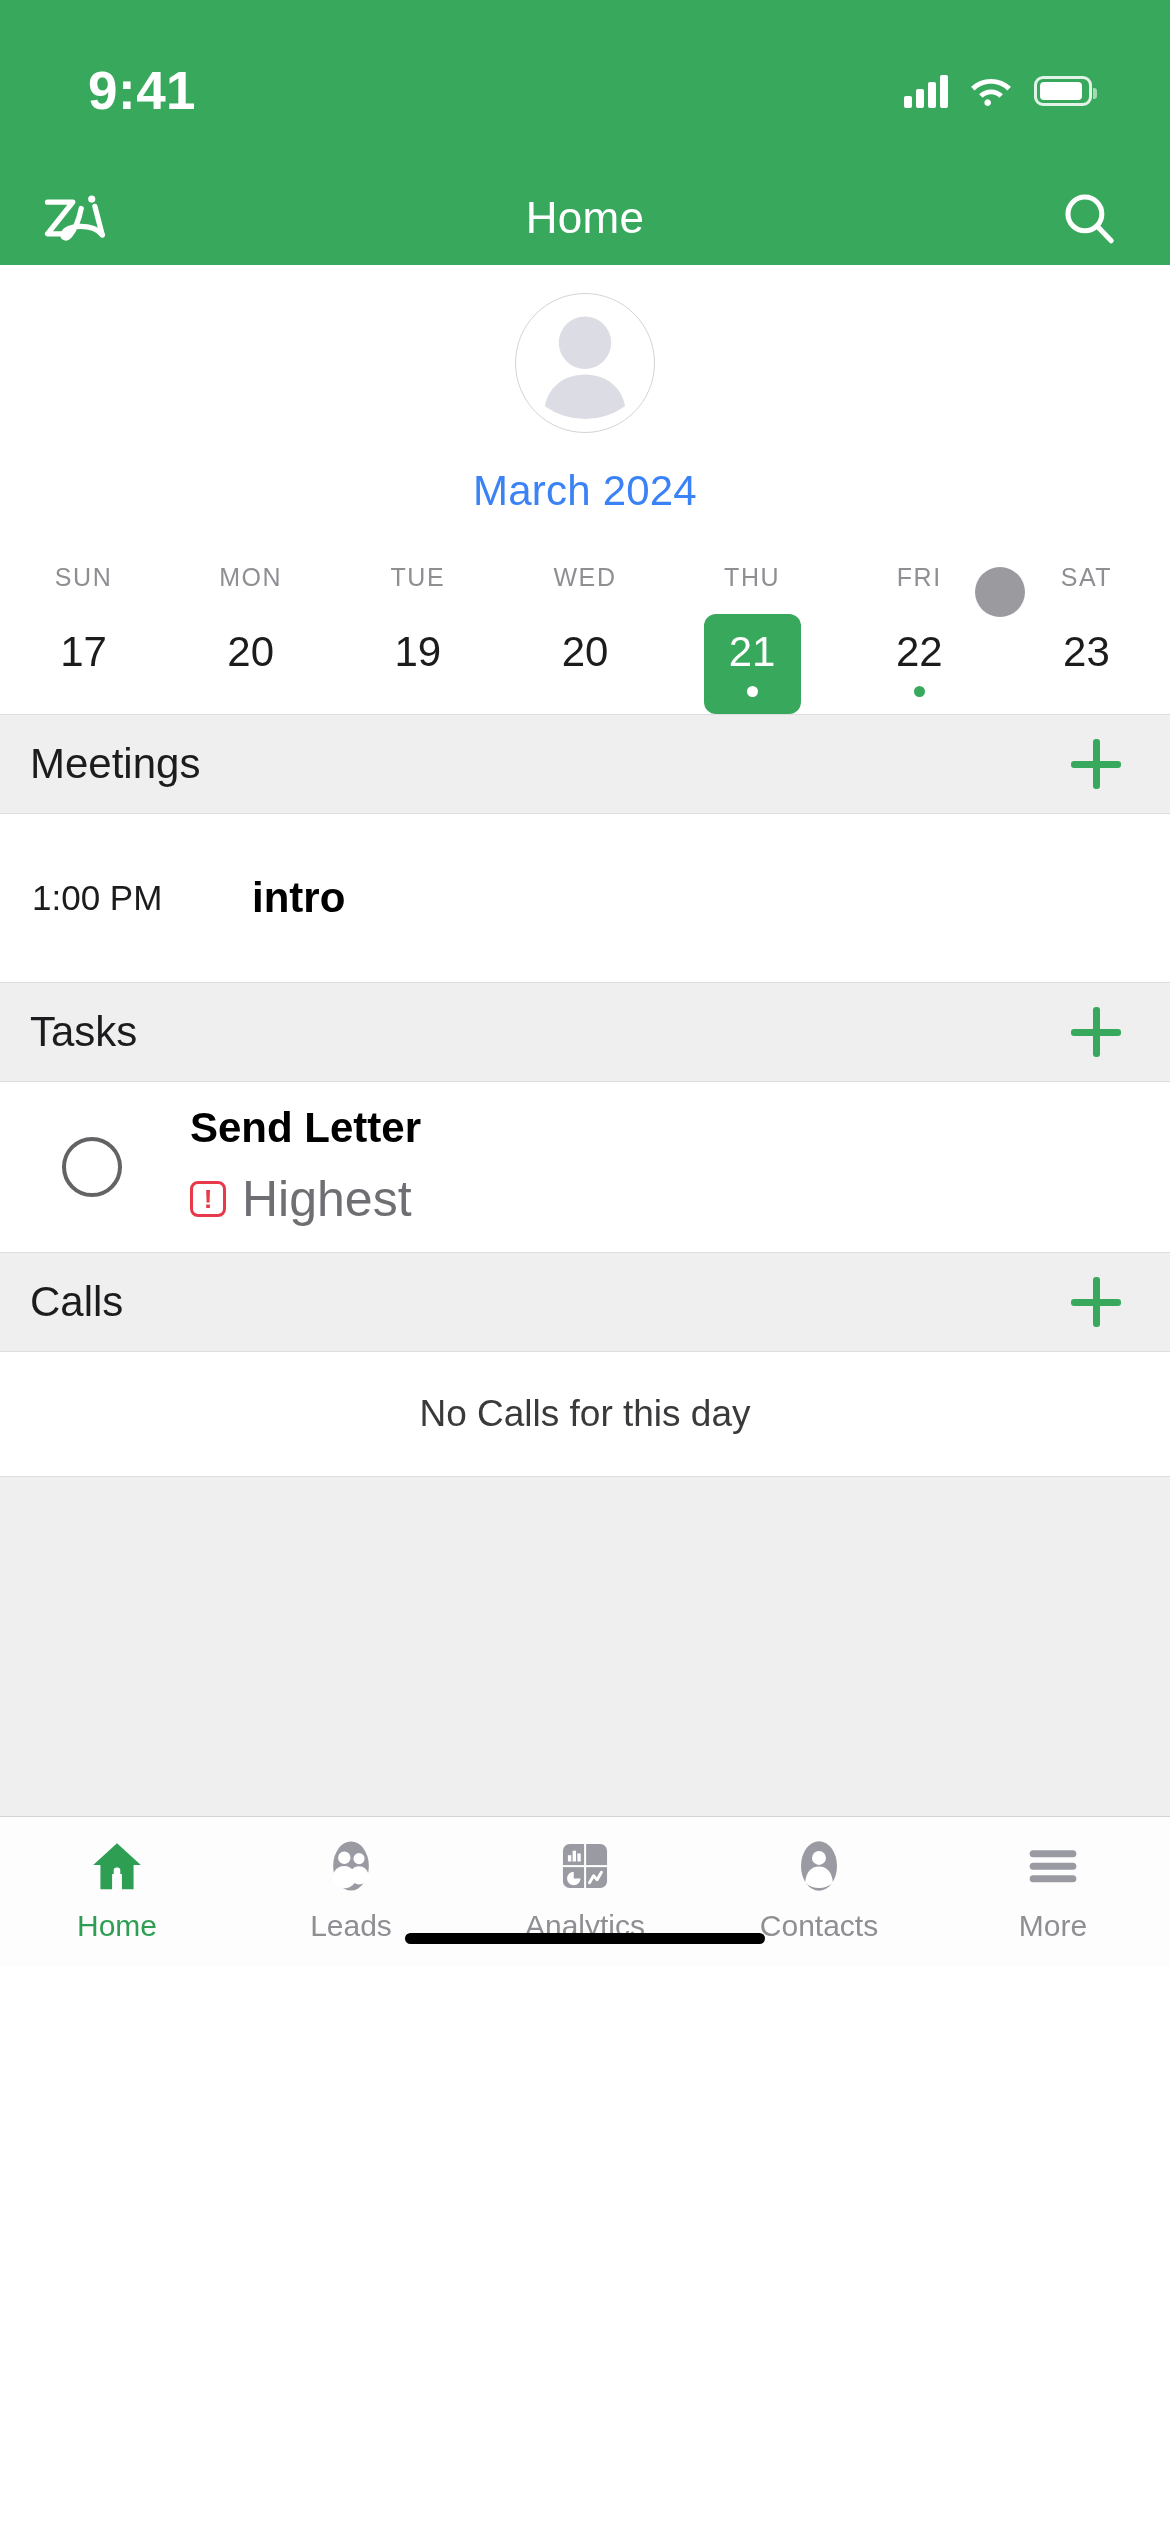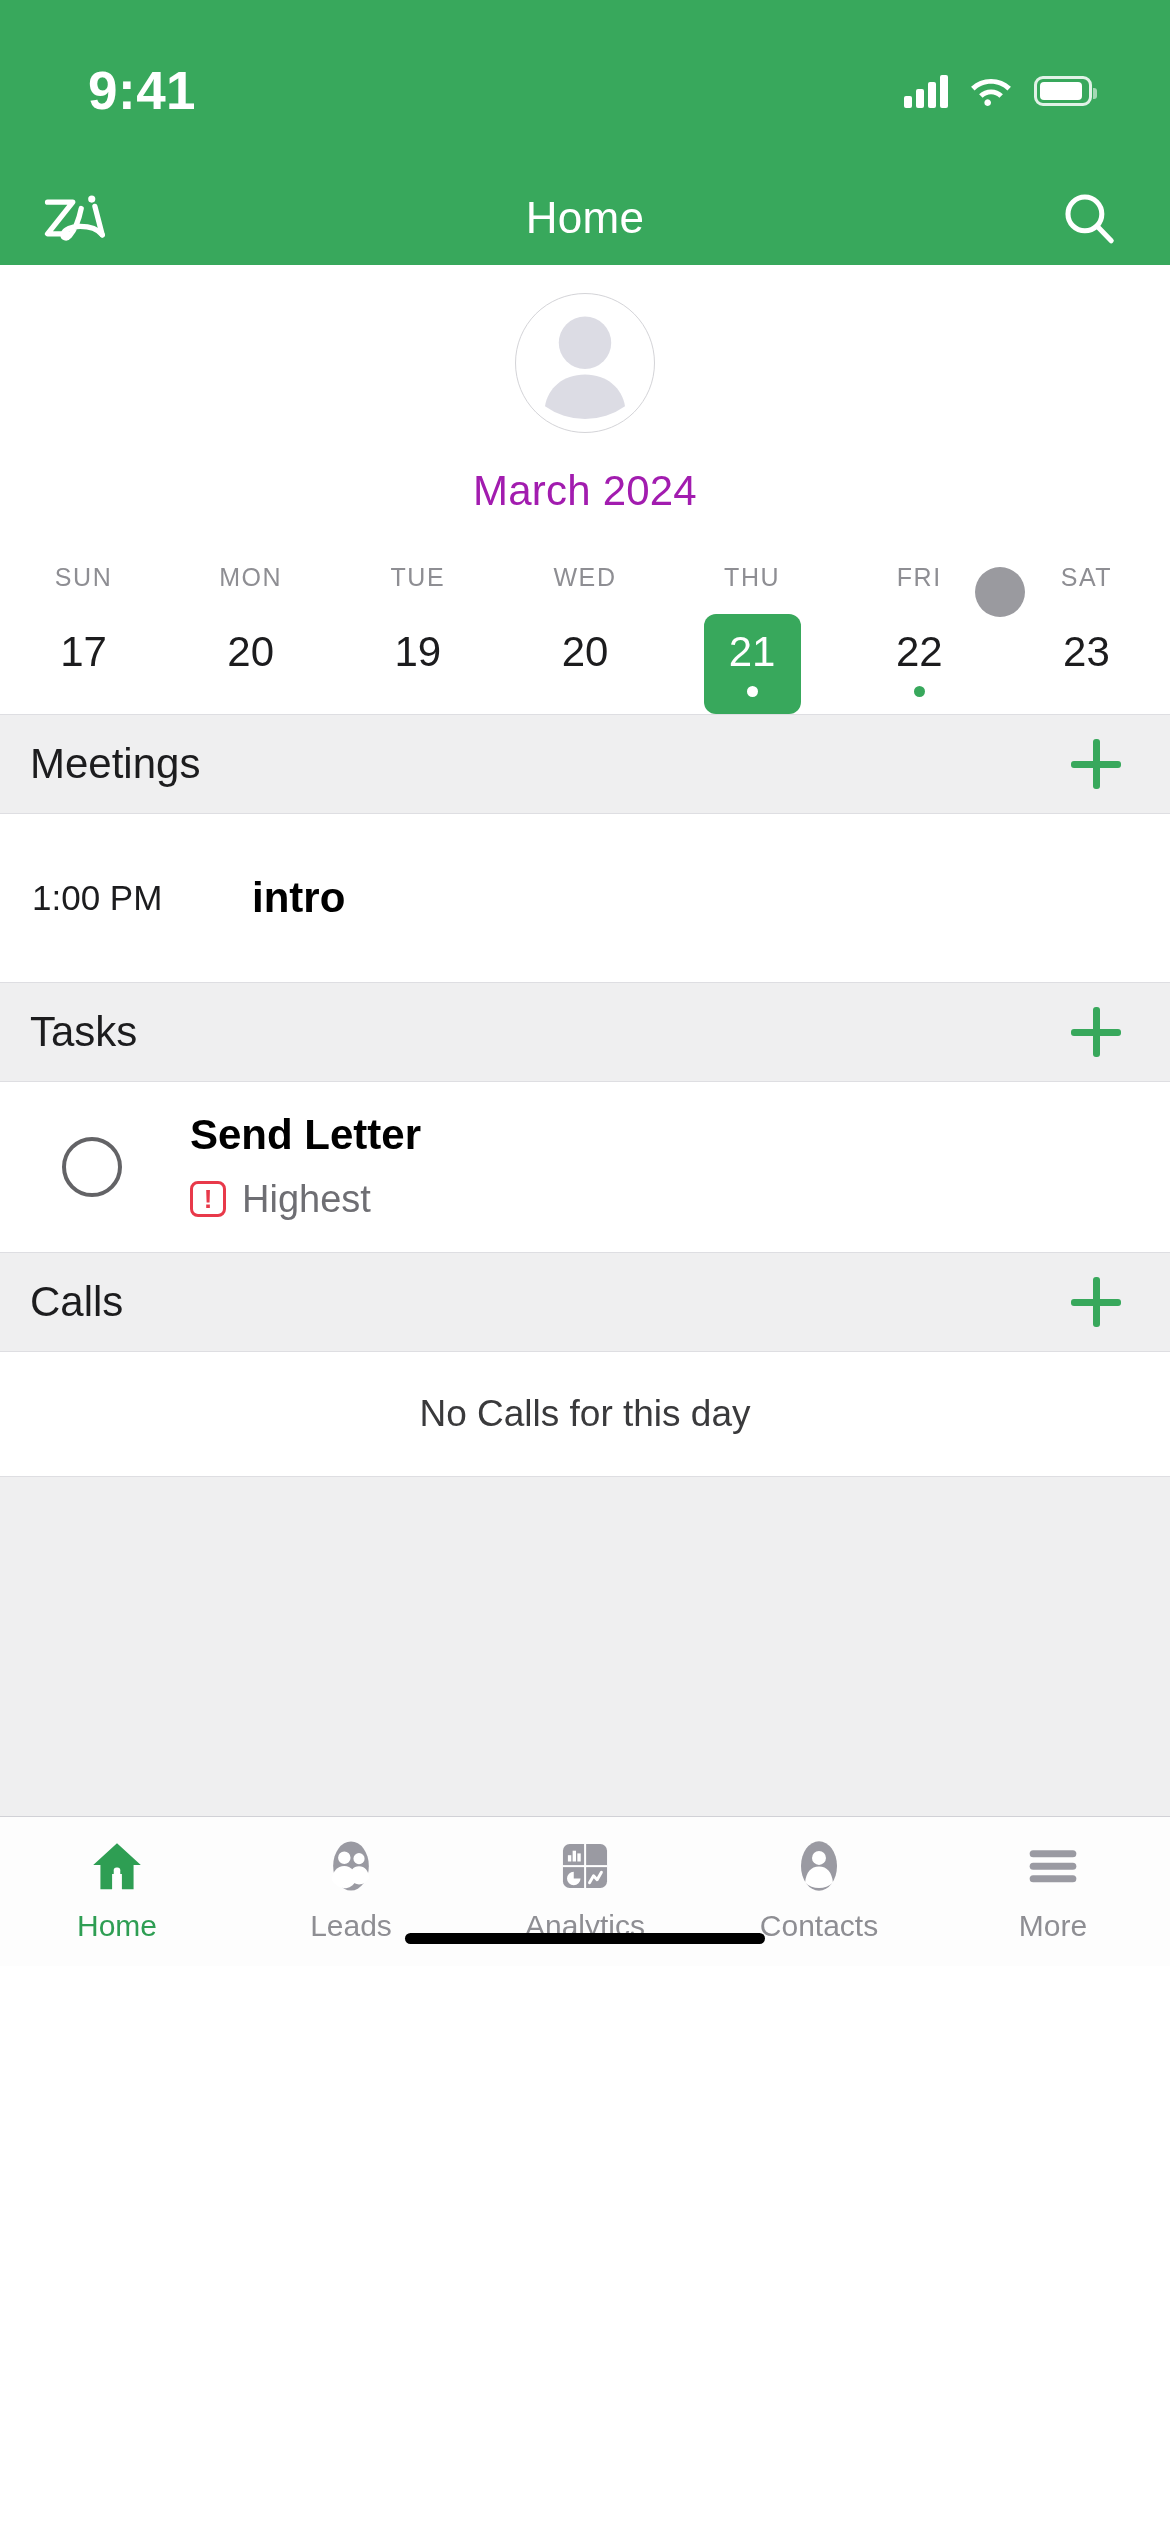--- a/index.html
+++ b/index.html
@@ -58,21 +58,21 @@
 
   .calendar-card { background:#fff; padding-top:28px; }
   .avatar-wrap { display:flex; justify-content:center; }
   .avatar {
     width:140px; height:140px; border-radius:50%;
     background:#fff; border:1px solid #d4d4d8;
     display:flex; align-items:flex-end; justify-content:center;
     overflow:hidden; position:relative;
   }
   .month-label {
-    text-align:center; font-size:42px; color:#a21caf; font-weight:400;
+    text-align:center; font-size:42px; color:#3b82f6; font-weight:400;
     margin-top:34px; letter-spacing:0.2px;
   }
 
   .week-row { display:flex; margin-top:26px; position:relative; }
   .day-col { flex:1 1 0; display:flex; flex-direction:column; align-items:center; }
   .dow {
     font-size:25px; color:#8e8e93; letter-spacing:1.6px; font-weight:400;
     margin-bottom:22px;
     margin-top:22px;
   }
@@ -129,21 +129,21 @@
     border:4px solid #636366; flex:0 0 60px;
   }
   .task-body { margin-left:68px; display:flex; flex-direction:column; gap:20px; }
   .task-name { font-size:42px; color:#000; font-weight:700; line-height:1.05; }
   .task-meta { display:flex; align-items:center; gap:16px; }
   .prio-icon {
     width:36px; height:36px; border:3px solid #e8394a; border-radius:8px;
     display:flex; align-items:center; justify-content:center;
     color:#e8394a; font-size:26px; font-weight:700; line-height:1;
   }
-  .task-prio { font-size:38px; color:#6e6e73; }
+  .task-prio { font-size:50px; color:#6e6e73; }
 
   .empty-row {
     background:#fff; height:124px;
     display:flex; align-items:center; justify-content:center;
     font-size:37px; color:#3a3a3c;
   }
   .filler { flex:1 1 auto; background:#efeff0; border-top:1px solid #dedee2; }
 
   
   .tabbar {

